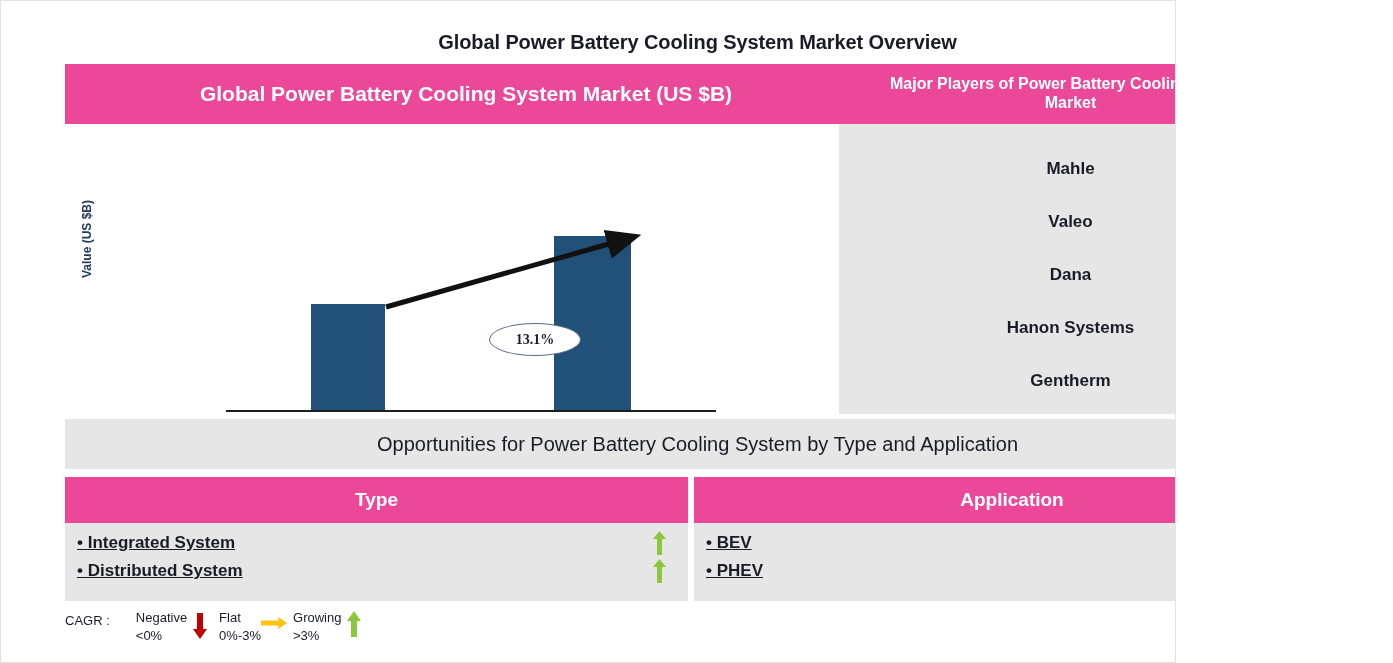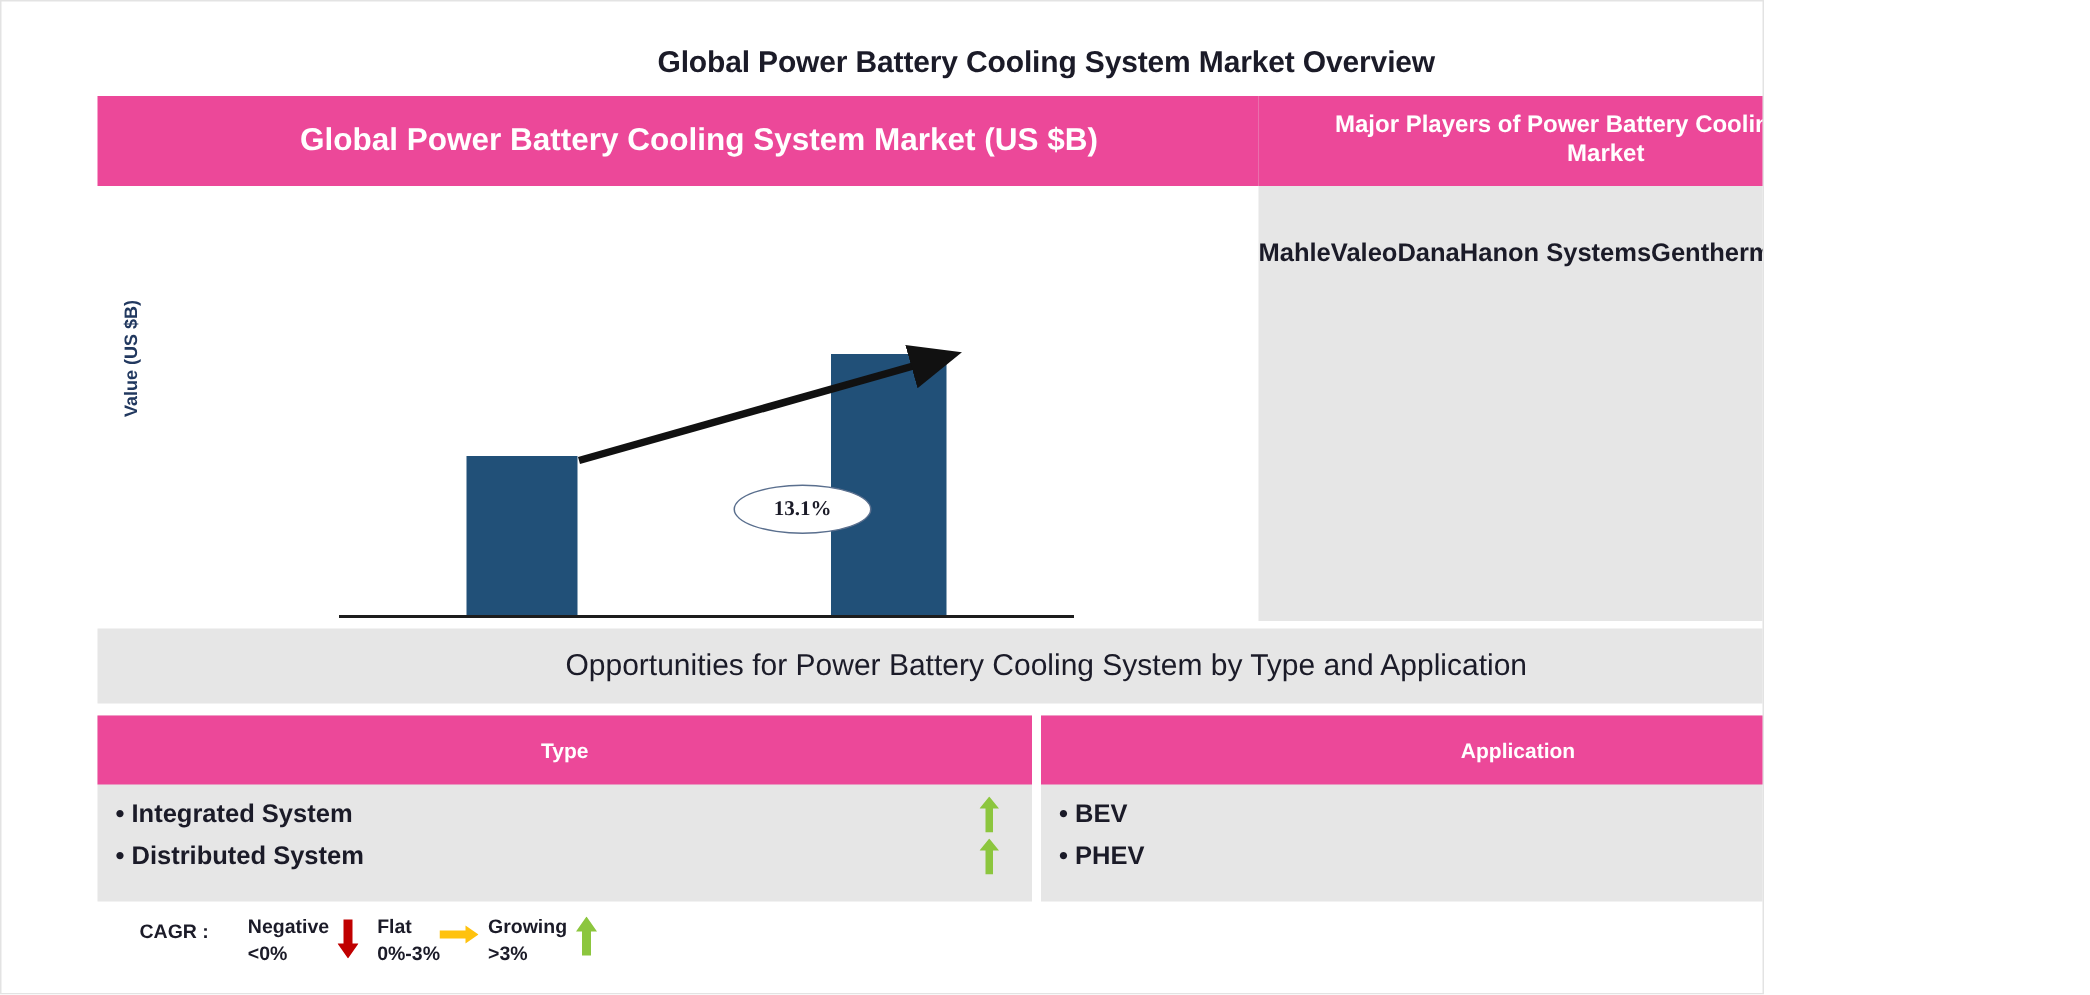--- a/index.html
+++ b/index.html
@@ -166,21 +166,21 @@
     background: #e6e6e6;
   }
   .players-panel .panel-header {
     height: 60px;
     font-size: 16px;
     padding: 0 26px;
   }
   .players-list {
     height: 290px;
     display: flex;
-    flex-direction: row;
+    flex-direction: column;
     justify-content: flex-start;
     padding-top: 18px;
     box-sizing: border-box;
   }
   .player-item {
     height: 53px;
     line-height: 53px;
     text-align: center;
     font-size: 17px;
     font-weight: bold;
@@ -208,57 +208,57 @@
     position: absolute;
     top: 476px;
     height: 124px;
     background: #e6e6e6;
   }
   .opp-type { left: 64px; width: 623px; }
   .opp-app  { left: 693px; width: 636px; }
 
   .opp-table .panel-header {
     height: 46px;
-    font-size: 14px;
+    font-size: 19px;
     text-align: right;
   }
   .opp-rows {
     padding-top: 6px;
   }
   .opp-row {
     display: flex;
     align-items: center;
     height: 28px;
     padding: 0 16px 0 12px;
   }
   .opp-row-label {
     flex: 1;
     font-size: 17px;
     font-weight: bold;
     color: #1b1b28;
     white-space: nowrap;
+    text-decoration: underline;
   }
   .opp-row-trend {
     width: 26px;
     display: flex;
     align-items: center;
     justify-content: center;
   }
 
   
   .legend {
     position: absolute;
     left: 64px;
     top: 608px;
     display: flex;
     align-items: flex-start;
     font-size: 13px;
-    font-weight: bold;
-    color: #1b1b28;
-    margin-left: 28px;
+    font-weight: normal;
+    color: #1b1b28;
   }
   .legend-title {
     margin-right: 26px;
     padding-top: 4px;
     white-space: nowrap;
   }
   .legend-item {
     display: flex;
     align-items: flex-start;
     margin-right: 6px;

